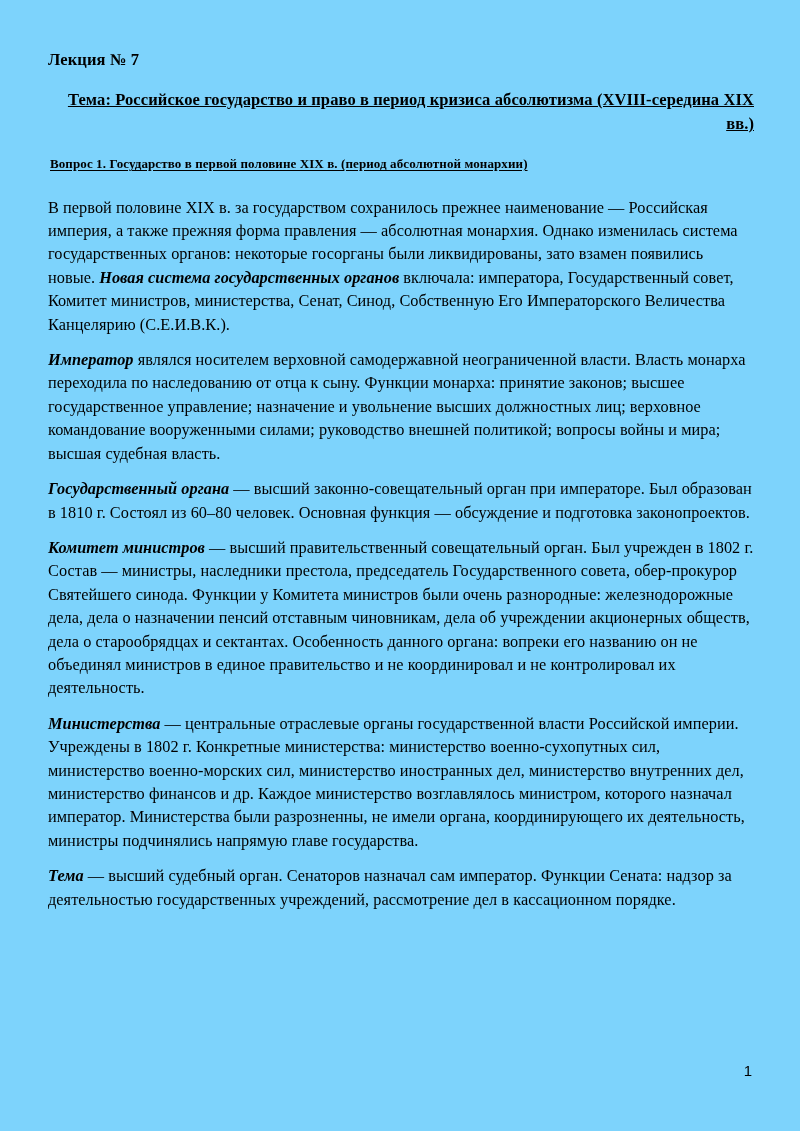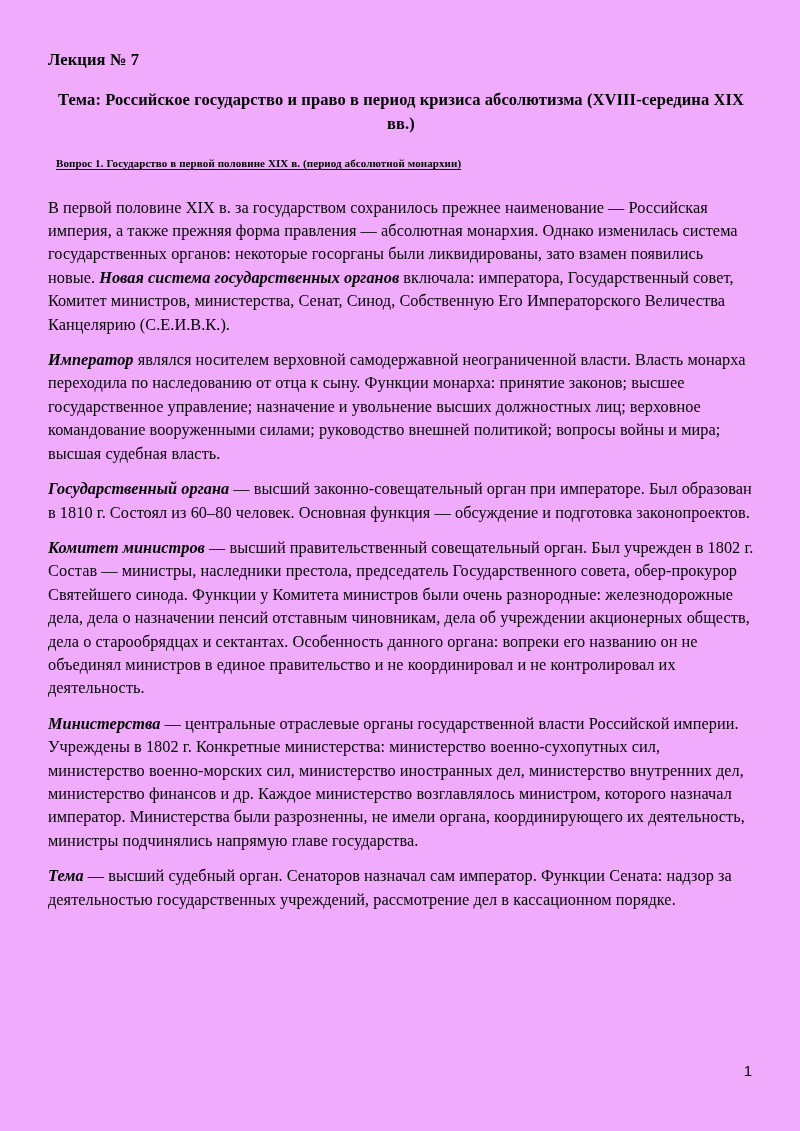--- a/index.html
+++ b/index.html
@@ -9,21 +9,21 @@
     background: #ffffff;
   }
   body {
     font-family: "Liberation Serif", "DejaVu Serif", serif;
     color: #000000;
   }
   .page {
     position: relative;
     width: 800px;
     height: 1131px;
-    background: #f0abfc;
+    background: #7dd3fc;
     box-sizing: border-box;
     overflow: hidden;
   }
   .doc-body {
     position: absolute;
     left: 48px;
     top: 48px;
     width: 706px;
   }
   .lecture-title {
@@ -31,28 +31,29 @@
     font-weight: bold;
     line-height: 23.4px;
     margin: 0 0 17px 0;
     letter-spacing: 0.1px;
   }
   .topic-heading {
     font-size: 16.5px;
     font-weight: bold;
     line-height: 23.4px;
     margin: 0 0 17px 0;
-    text-align: center;
+    text-align: right;
     letter-spacing: 0.1px;
+    text-decoration: underline;
   }
   .question-heading {
-    font-size: 11px;
+    font-size: 13px;
     font-weight: bold;
     line-height: 23.4px;
-    margin: 0 0 20px 8px;
+    margin: 0 0 20px 2px;
     text-decoration: underline;
     text-underline-offset: 2px;
     letter-spacing: 0.1px;
   }
   .para {
     font-size: 16.3px;
     line-height: 23.4px;
     margin: 0 0 12px 0;
     text-align: left;
     letter-spacing: 0.05px;

